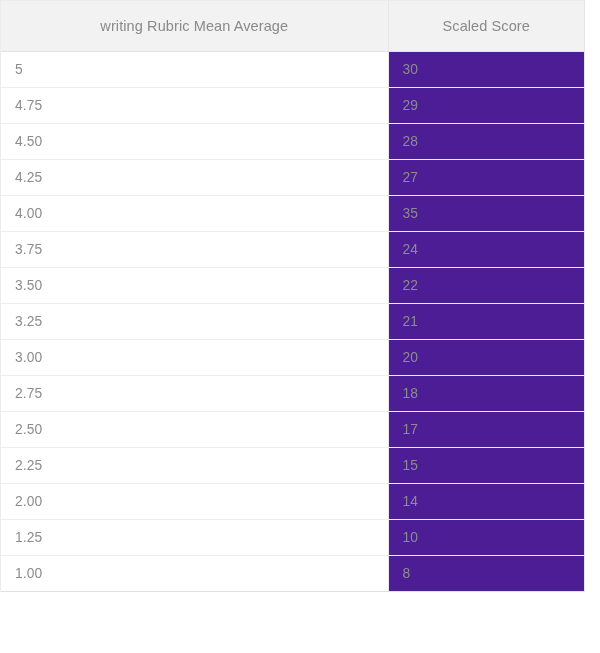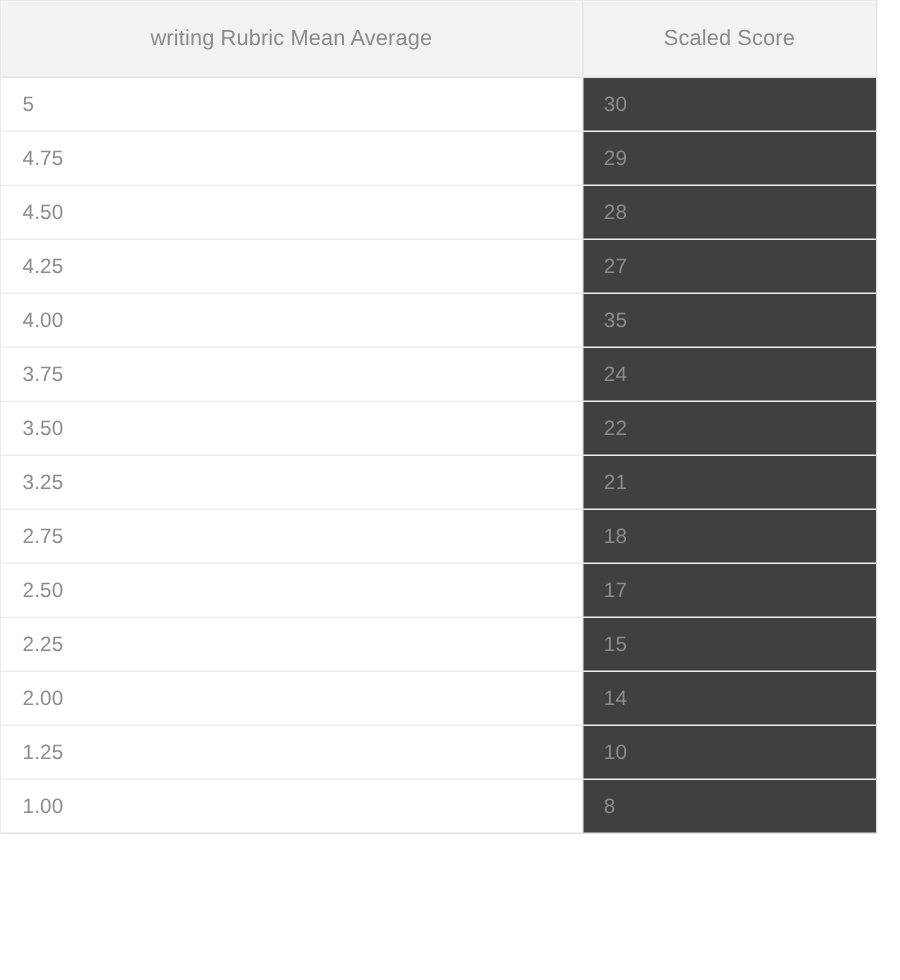--- a/index.html
+++ b/index.html
@@ -54,21 +54,21 @@
     text-align: left;
     vertical-align: middle;
     border-bottom: 1px solid #ededee;
     letter-spacing: 0.1px;
   }
   tbody td.cell-rubric {
     background: #ffffff;
     border-right: 1px solid #e9e9ea;
   }
   tbody td.cell-scaled {
-    background: #404040;
+    background: #4c1d95;
   }
   tbody tr:last-child td {
     border-bottom: 1px solid #e0e0e1;
     margin-left: 36px;
   }
 </style>
 </head>
 <body>
 
 <div class="table-wrap">
@@ -110,20 +110,24 @@
         </tr>
         <tr>
           <td class="cell-rubric">3.50</td>
           <td class="cell-scaled">22</td>
         </tr>
         <tr>
           <td class="cell-rubric">3.25</td>
           <td class="cell-scaled">21</td>
         </tr>
         <tr>
+          <td class="cell-rubric">3.00</td>
+          <td class="cell-scaled">20</td>
+        </tr>
+        <tr>
           <td class="cell-rubric">2.75</td>
           <td class="cell-scaled">18</td>
         </tr>
         <tr>
           <td class="cell-rubric">2.50</td>
           <td class="cell-scaled">17</td>
         </tr>
         <tr>
           <td class="cell-rubric">2.25</td>
           <td class="cell-scaled">15</td>

